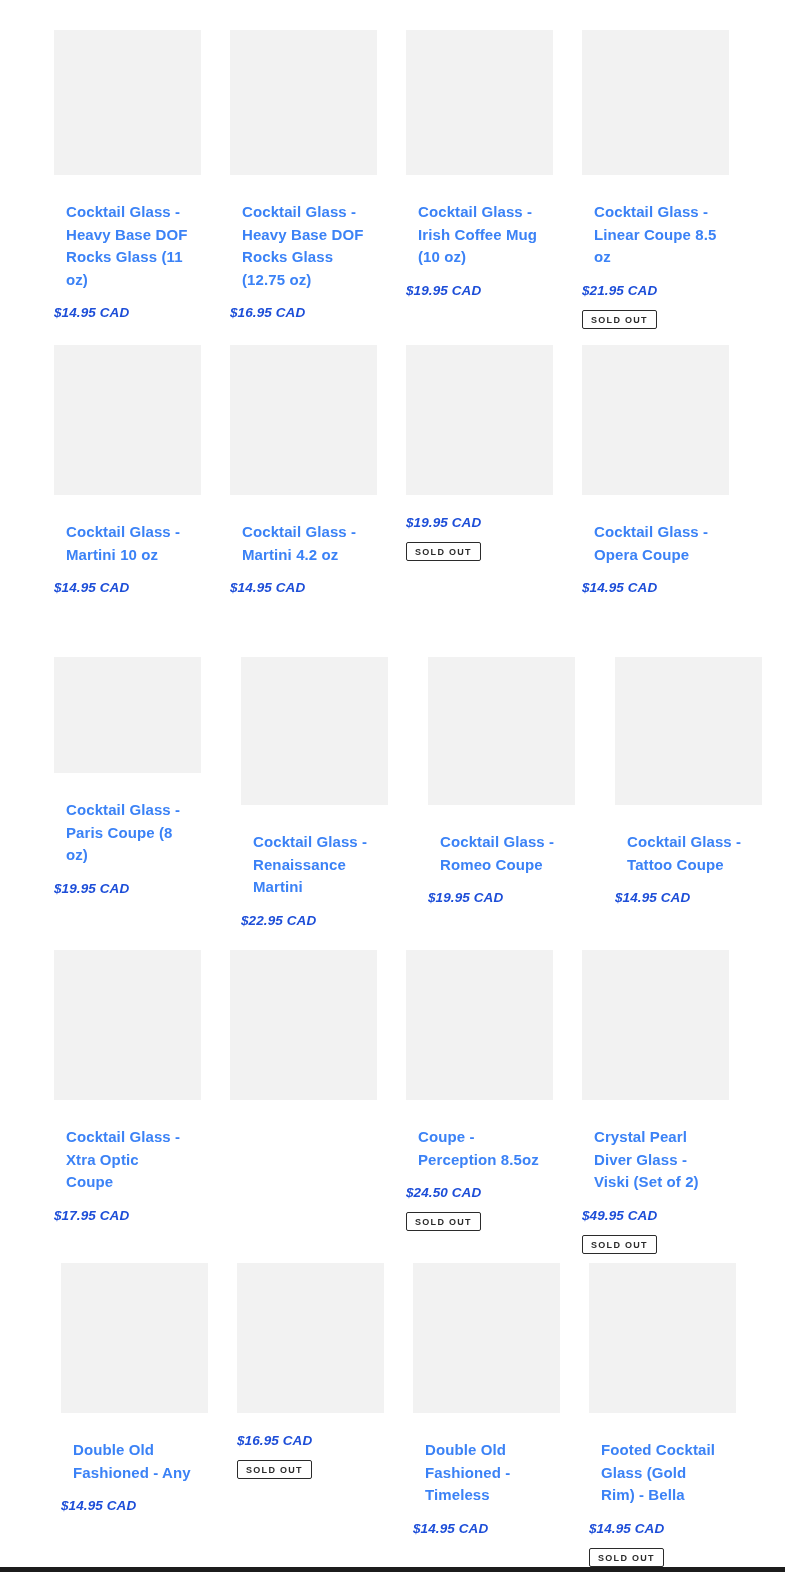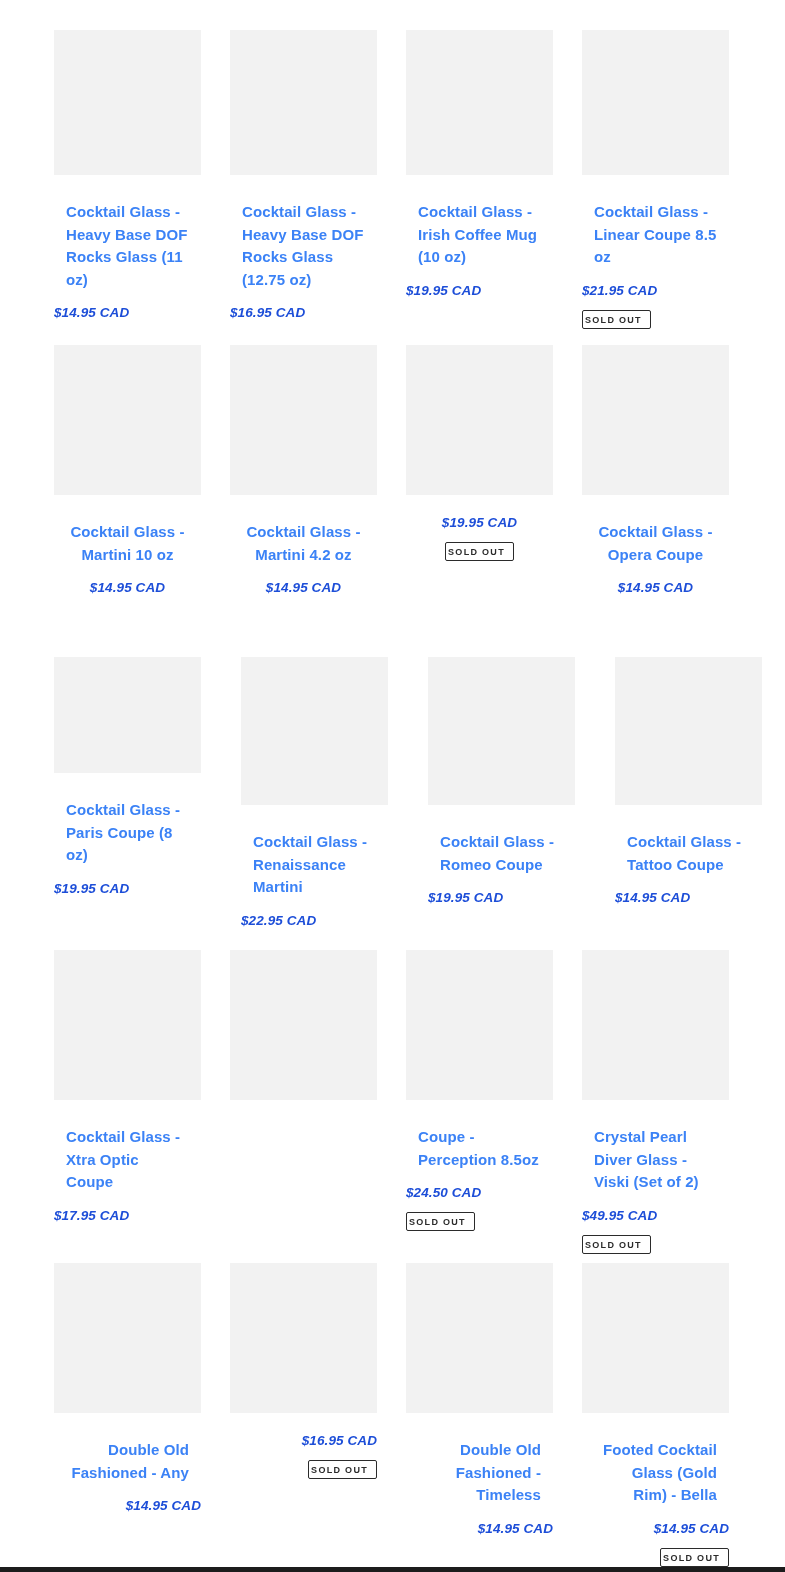--- a/index.html
+++ b/index.html
@@ -49,21 +49,21 @@
     line-height: 20px;
     font-weight: bold;
     color: #1d4ed8;
     letter-spacing: 0.1px;
     margin: 4px 0 0 0;
     font-style: italic;
   }
   .sold-out {
     display: inline-block;
     margin-top: 9px;
-    padding: 4px 8px 3px 2px;
+    padding: 4px 8px 3px 8px;
     border: 1px solid #2b2b2b;
     border-radius: 2px;
     font-size: 9px;
     line-height: 10px;
     font-weight: bold;
     letter-spacing: 1.3px;
     text-transform: uppercase;
     color: #2b2b2b;
     background: #ffffff;
     white-space: nowrap;
@@ -117,21 +117,21 @@
           <div class="card-info">
             <div class="card-title">Cocktail Glass - Irish Coffee Mug (10 oz)</div>
             <div class="card-price">$19.95 CAD</div>
           </div>
         </a>
         <a class="card">
           <div class="card-media" style="height: 145px;"></div>
           <div class="card-info"><div class="card-title">Cocktail Glass - Linear Coupe 8.5 oz</div><div class="card-price">$21.95 CAD</div><span class="sold-out">Sold out</span></div>
         </a>
       </div>
-      <div class="row" style="position: absolute; top: 345px; left: 0px; text-align: center;">
+      <div class="row" style="position: absolute; top: 345px; left: 0px;">
         <a class="card">
           <div class="card-media" style="height: 150px;"></div>
           <div class="card-info">
             <div class="card-title">Cocktail Glass - Martini 10 oz</div>
             <div class="card-price">$14.95 CAD</div>
           </div>
         </a>
         <a class="card">
           <div class="card-media" style="height: 150px;"></div>
           <div class="card-info">
@@ -194,21 +194,21 @@
         </a>
         <a class="card">
           <div class="card-media" style="height: 150px;"></div>
           <div class="card-info"><div class="card-title">Coupe - Perception 8.5oz</div><div class="card-price">$24.50 CAD</div><span class="sold-out">Sold out</span></div>
         </a>
         <a class="card">
           <div class="card-media" style="height: 150px;"></div>
           <div class="card-info"><div class="card-title">Crystal Pearl Diver Glass - Viski (Set of 2)</div><div class="card-price">$49.95 CAD</div><span class="sold-out">Sold out</span></div>
         </a>
       </div>
-      <div class="row" style="position: absolute; top: 1263px; left: 0px; text-align: right;">
+      <div class="row" style="position: absolute; top: 1263px; left: 7px;">
         <a class="card">
           <div class="card-media" style="height: 150px;"></div>
           <div class="card-info">
             <div class="card-title">Double Old Fashioned - Any</div>
             <div class="card-price">$14.95 CAD</div>
           </div>
         </a>
         <a class="card">
           <div class="card-media" style="height: 150px;"></div>
           <div class="card-info"><div class="card-price">$16.95 CAD</div><span class="sold-out">Sold out</span></div>

